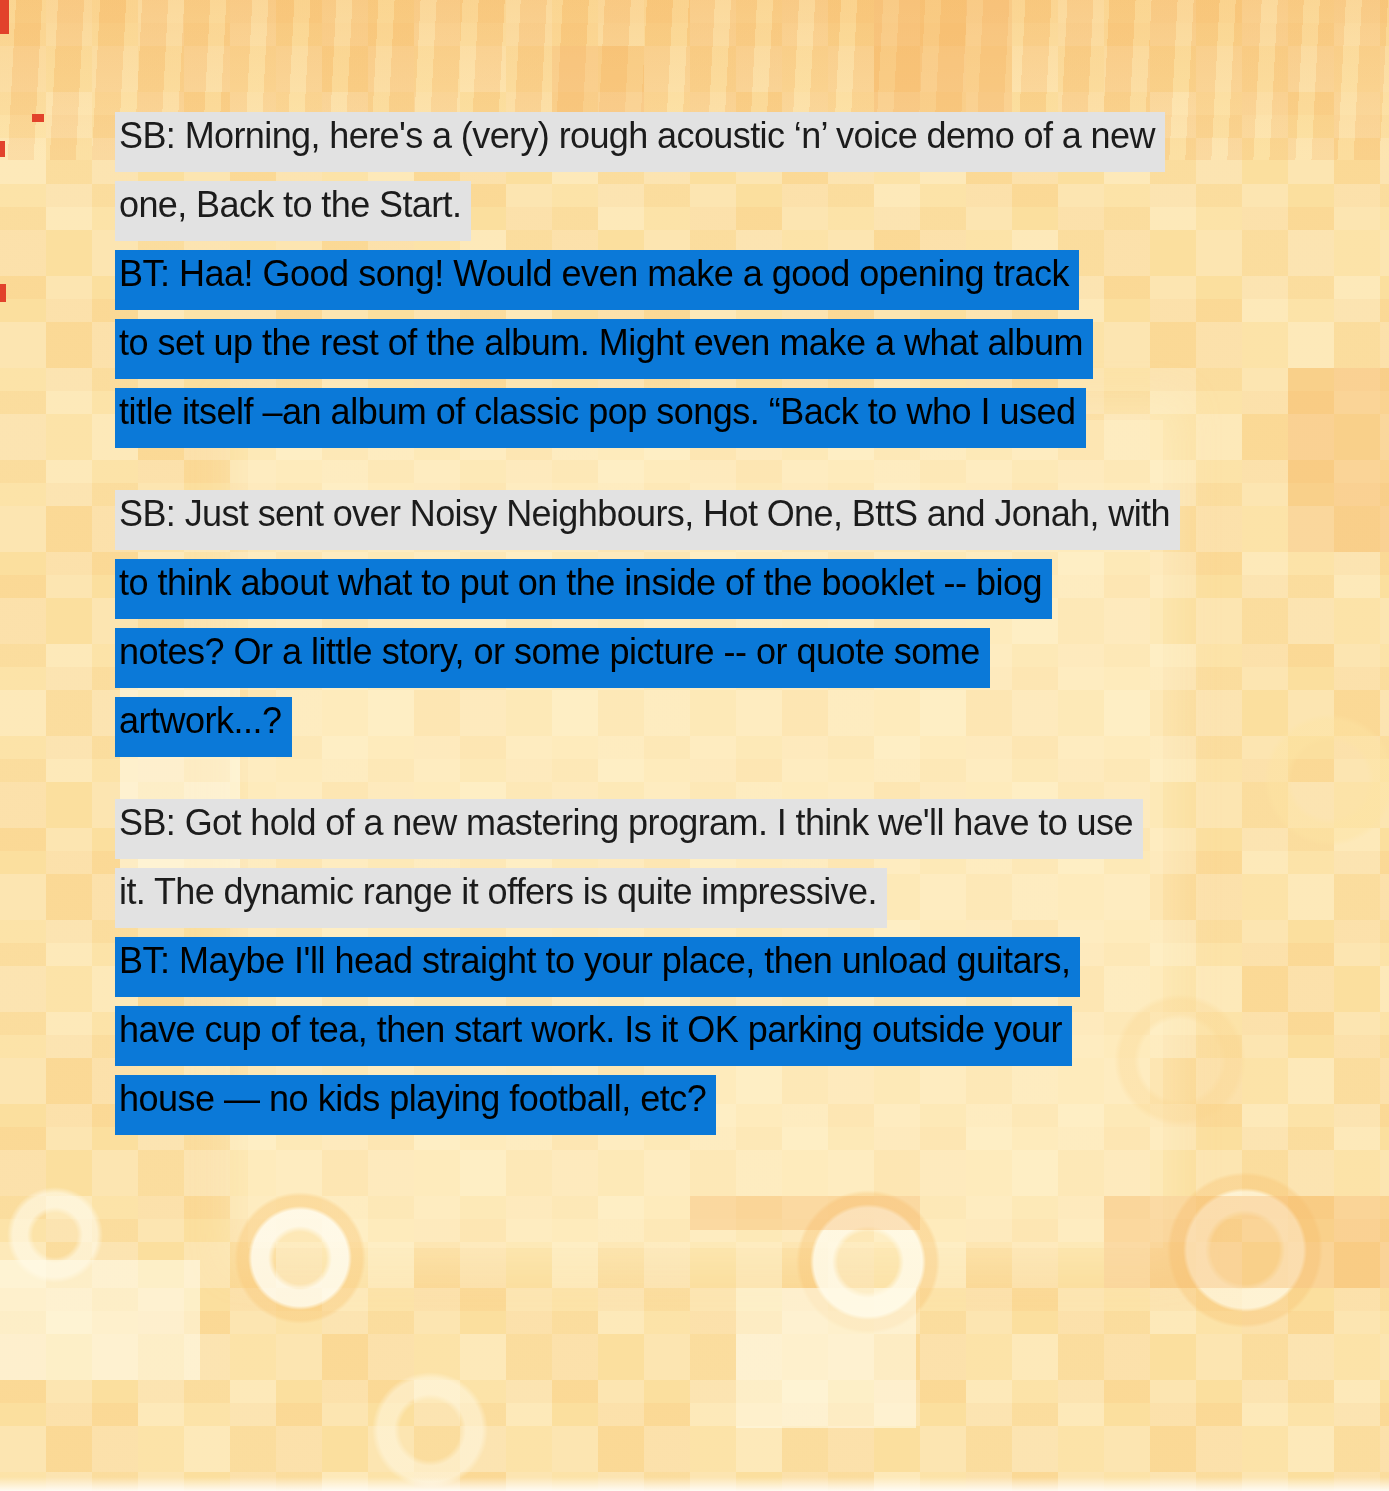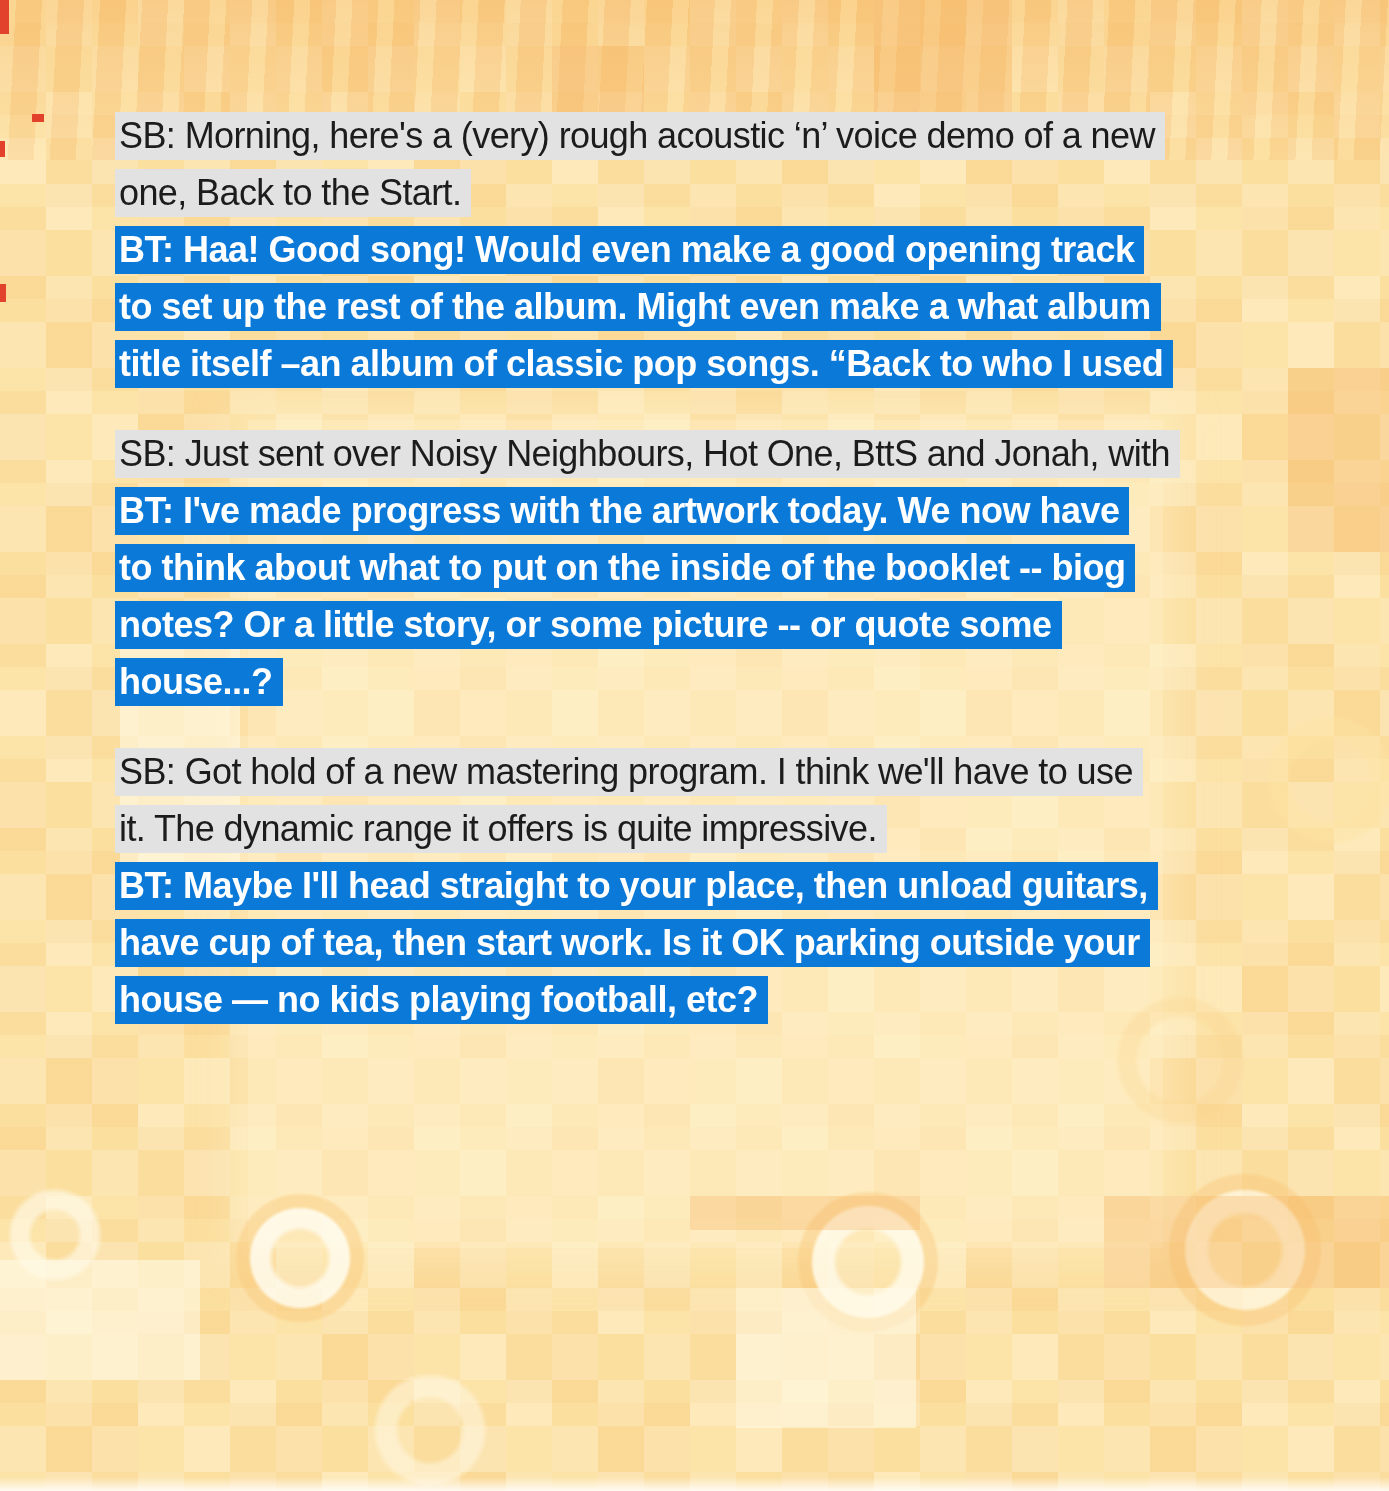--- a/index.html
+++ b/index.html
@@ -50,25 +50,25 @@
     position:absolute;left:0;right:0;bottom:0;height:14px;
     background:linear-gradient(180deg, rgba(255,255,255,0), rgba(255,255,255,0.85));
   }
   
   .textcol{position:absolute;left:115px;top:112px;width:1145px;}
   .para{margin:0;}
   .para.gap{margin-top:42px;}
   .line{
     width:fit-content;
     font-size:36px;line-height:48px;letter-spacing:-0.6px;
-    margin:0 0 9px 0;padding:0 10px 0 4px;
+    margin:0 0 9px 0;padding:0 10px 12px 4px;
     white-space:nowrap;
   }
   .line.sb{background:#e2e2e2;color:#1c1c1c;font-weight:400;}
-  .line.bt{background:#0b79d8;color:#ffffff;font-weight:700;letter-spacing:-0.5px;}
+  .line.bt{background:#0b79d8;color:#000000;font-weight:400;letter-spacing:-0.5px;}
 </style>
 </head>
 <body>
 
 <div class="bg-layer bg-mosaic"></div>
 <div class="bg-top"></div>
 <div class="bg-center"></div>
 <div class="bg-layer bg-swirls"></div>
 
 <div class="tile dark" style="left:690px;top:1196px;width:230px;height:34px;"></div>
@@ -97,24 +97,23 @@
     <div class="line bt">BT: Haa! Good song! Would even make a good opening track</div>
     <div class="line bt">to set up the rest of the album. Might even make a what album</div>
     <div class="line bt">title itself –an album of classic pop songs. “Back to who I used</div>
   </div>
 
   <div class="para gap">
     <div class="line sb">SB: Just sent over Noisy Neighbours, Hot One, BttS and Jonah, with</div>
   </div>
 
   <div class="para">
-    <div class="line bt">BT: I've made progress with the artwork today. We now have</div>
     <div class="line bt">to think about what to put on the inside of the booklet -- biog</div>
     <div class="line bt">notes? Or a little story, or some picture -- or quote some</div>
-    <div class="line bt">house...?</div>
+    <div class="line bt">artwork...?</div>
   </div>
 
   <div class="para gap">
     <div class="line sb">SB: Got hold of a new mastering program. I think we'll have to use</div>
     <div class="line sb">it. The dynamic range it offers is quite impressive.</div>
   </div>
 
   <div class="para">
     <div class="line bt">BT: Maybe I'll head straight to your place, then unload guitars,</div>
     <div class="line bt">have cup of tea, then start work. Is it OK parking outside your</div>

